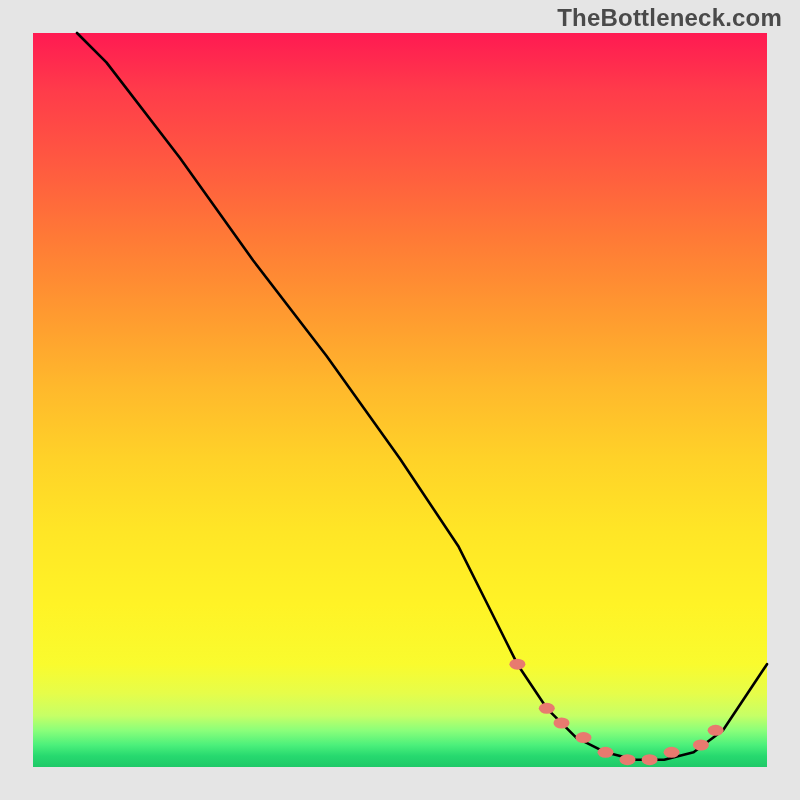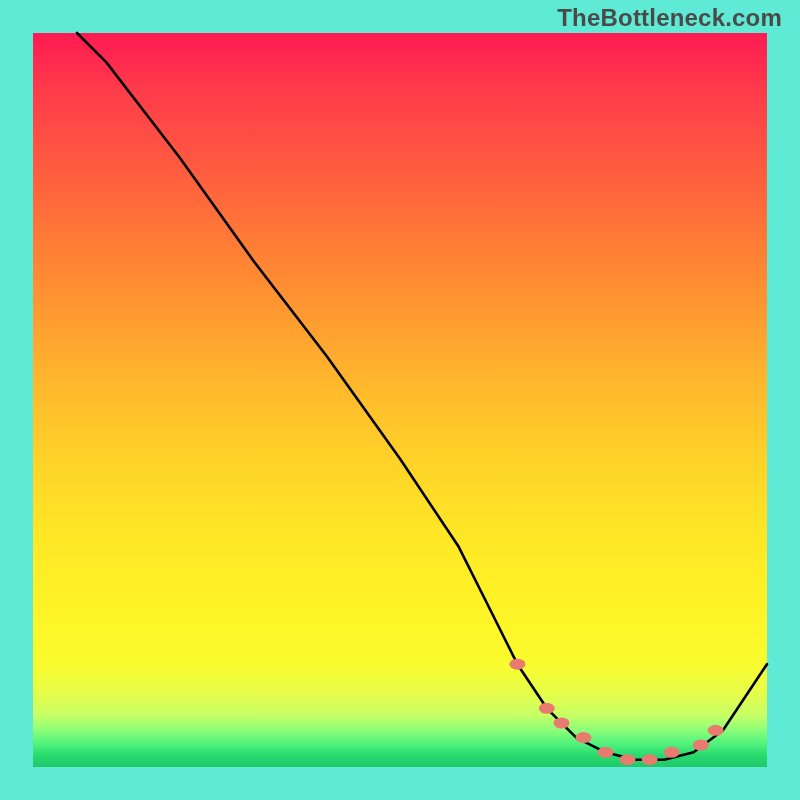--- a/index.html
+++ b/index.html
@@ -8,21 +8,21 @@
     width: 800px;
     height: 800px;
     background: #000000;
     overflow: hidden;
     font-family: Arial, Helvetica, sans-serif;
   }
   .frame {
     position: relative;
     width: 800px;
     height: 800px;
-    background: #5eead4;
+    background: #e5e5e5;
   }
   .watermark {
     position: absolute;
     top: 4px;
     right: 18px;
     color: #4a4a4a;
     font-size: 24px;
     font-weight: 600;
     letter-spacing: 0.2px;
     z-index: 5;

